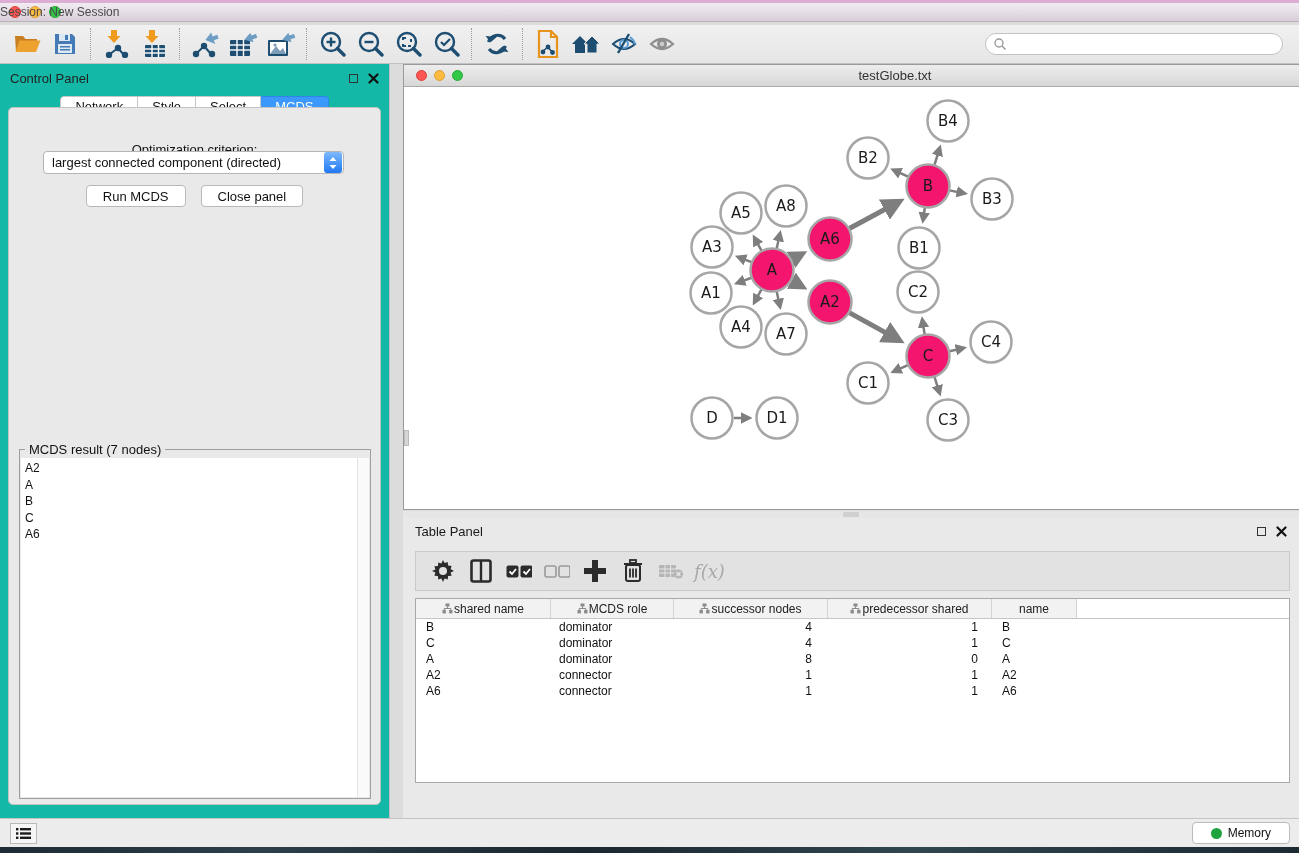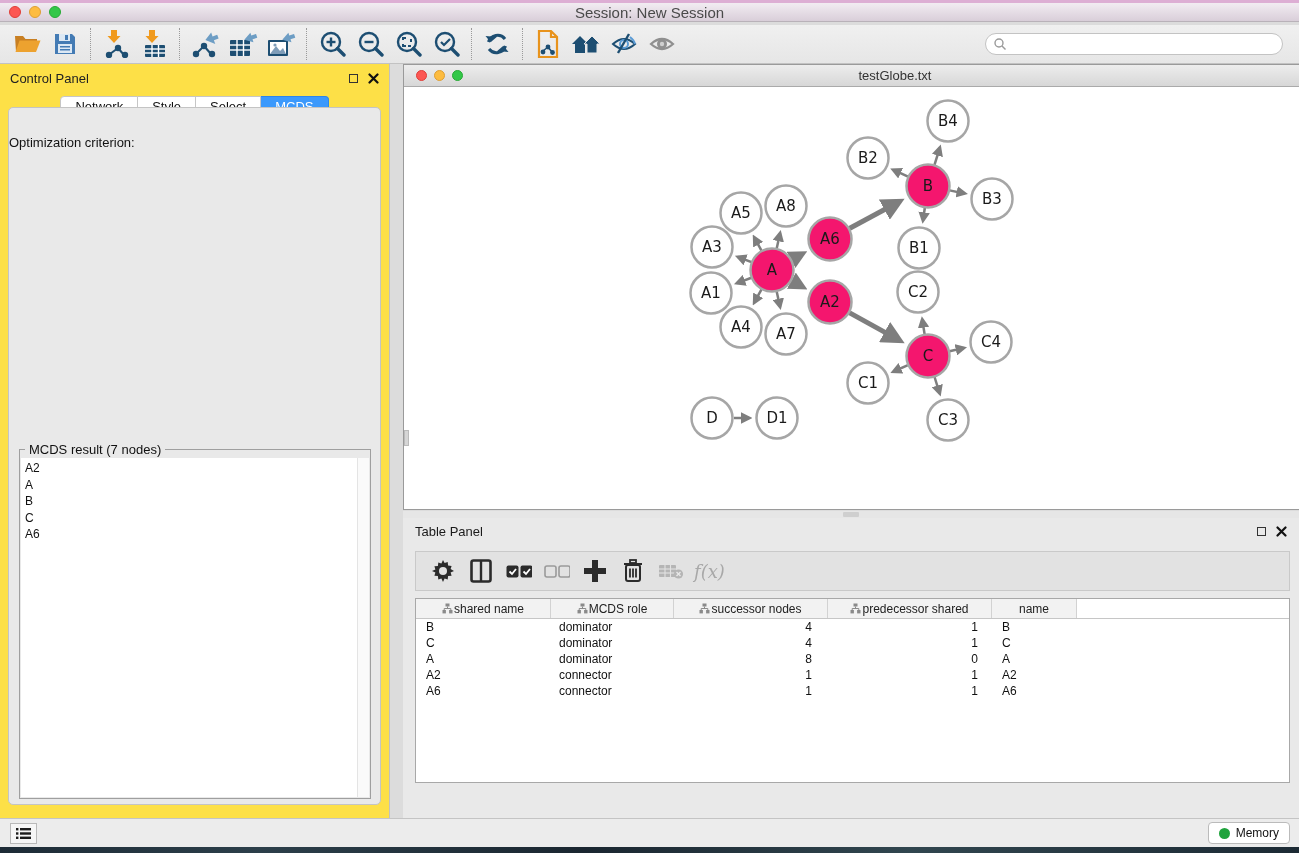--- a/index.html
+++ b/index.html
@@ -9,50 +9,50 @@
 
   
   .titlebar { position:absolute; left:0; top:0; width:1299px; height:22px;
     background:linear-gradient(#f2ecf2,#d9ced9); border-top:3px solid #ddaed4;
     border-bottom:1px solid #b9b2b9; display:flex; align-items:center; }
   .traffic { display:flex; gap:8px; margin-left:9px; }
   .tl { width:12px; height:12px; border-radius:50%; }
   .tl.red { background:#fc5753; border:1px solid #df3e38; }
   .tl.yellow { background:#fdbc40; border:1px solid #de9f34; }
   .tl.green { background:#33c748; border:1px solid #27aa35; }
-  .titlebar-title { position:absolute; left:0; right:0; text-align:center; color:#4a4a4a; font-size:15px; }
+  .titlebar-title { position:absolute; left:0; right:0; color:#4a4a4a; font-size:12px; }
 
   
   .toolbar { position:absolute; left:0; top:25px; width:1299px; height:39px;
     background:linear-gradient(#f0f0f0,#e6e6e6); border-bottom:1px solid #c2c2c2;
     display:flex; align-items:center; padding:0 8px; }
   .tb-btn { width:38px; height:34px; display:flex; align-items:center; justify-content:center; cursor:default; }
   .tb-sep { width:1px; height:32px; border-left:1px dotted #9a9a9a; margin:0 6px; }
   .searchbox { margin-left:auto; margin-right:8px; width:298px; height:22px; background:#fff;
     border:1px solid #c3c3c3; border-radius:11px; display:flex; align-items:center; padding-left:7px; }
   .searchbox input { border:none; outline:none; flex:1; font-size:12px; font-family:"Liberation Sans",sans-serif; background:transparent; }
 
   
-  .control-panel { position:absolute; left:0; top:64px; width:390px; height:754px; background:#fde047; border-right:1px solid #c0c0c0; }
+  .control-panel { position:absolute; left:0; top:64px; width:390px; height:754px; background:#14b8a6; border-right:1px solid #c0c0c0; }
   .panel-header { height:28px; display:flex; align-items:center; padding:0 10px; }
   .panel-header .ph-title { font-size:13px; color:#222; }
   .ph-icons { margin-left:auto; display:flex; gap:10px; align-items:center; }
   .float-sq { width:9px; height:9px; border:1.5px solid #333; }
 
   .seg-tabs { position:absolute; left:0; right:0; display:flex; justify-content:center; }
   .seg-tab { height:21px; padding:0 14px; background:#fff; border:1px solid #c6c6c6; border-left:none;
     display:flex; align-items:center; font-size:13px; color:#111; cursor:default; }
   .seg-tab:first-child { border-left:1px solid #c6c6c6; border-radius:4px 0 0 4px; }
   .seg-tab:last-child { border-radius:0 4px 4px 0; }
   .seg-tab.sel { background:#3b99fc; border-color:#2f86e8; color:#fff; }
 
   .cp-tabs { top:32px; }
   .cp-body { position:absolute; left:8px; right:8px; top:43px; bottom:13px;
     background:#e9e9e9; border:1px solid #c4c4c4; border-radius:5px; }
-  .opt-label { text-align:left; margin-top:27px; font-size:13px; color:#111; }
+  .opt-label { text-align:center; margin-top:34px; font-size:13px; color:#111; }
   .dropdown { position:absolute; left:34px; right:36px; top:43px; height:23px; background:#fff;
     border:1px solid #b5b5b5; border-radius:4px; display:flex; align-items:center; }
   .dropdown .dd-text { flex:1; padding-left:8px; font-size:13px; color:#111; white-space:nowrap; overflow:hidden; }
   .dd-stepper { width:18px; height:21px; margin-right:1px; border-radius:3px;
     background:linear-gradient(#7db8fb,#2079f4); display:flex; flex-direction:column; align-items:center; justify-content:center; color:#fff; }
   .dd-stepper svg { display:block; }
   .cp-buttons { position:absolute; left:0; right:0; top:77px; display:flex; justify-content:center; gap:15px; }
   .push-btn { height:22px; padding:0 16px; background:#fff; border:1px solid #b9b9b9; border-radius:4px;
     font-size:13px; color:#111; display:flex; align-items:center; cursor:default; }
 
@@ -100,21 +100,21 @@
   .c3 { width:164px; text-align:right; padding-right:14px; }
   .c4 { width:85px; padding-left:10px; }
   .h0 { width:135px; } .h1 { width:123px; } .h2 { width:154px; } .h3 { width:164px; } .h4 { width:85px; }
 
   .tp-tabs { bottom:7px; top:auto; }
   .tp-tabs .seg-tab { font-size:13px; }
 
   
   .status-bar { position:absolute; left:0; top:818px; width:1299px; height:29px; background:#ececec; border-top:1px solid #c4c4c4; }
   .list-btn { position:absolute; left:10px; top:4px; width:27px; height:21px; background:#f6f6f6; border:1px solid #b9b9b9; display:flex; align-items:center; justify-content:center; }
-  .memory-btn { position:absolute; right:9px; top:3px; height:22px; padding:0 10px; background:#fff; border:1px solid #bbb; border-radius:4px;
+  .memory-btn { position:absolute; right:9px; top:3px; height:22px; padding:0 18px; background:#fff; border:1px solid #bbb; border-radius:4px;
     display:flex; align-items:center; gap:6px; font-size:12px; color:#111; }
   .mem-dot { width:11px; height:11px; border-radius:50%; background:#1fa33c; }
   .desktop-strip { position:absolute; left:0; top:847px; width:1299px; height:6px;
     background:linear-gradient(90deg,#1d2b36,#2c3f4a 20%,#1a2630 45%,#31464f 70%,#1c2a34); }
 
   svg { display:block; }
 </style>
 </head>
 <body>
 
@@ -339,20 +339,33 @@
       </span>
     </div>
     <div class="seg-tabs cp-tabs">
       <div class="seg-tab">Network</div>
       <div class="seg-tab">Style</div>
       <div class="seg-tab">Select</div>
       <div class="seg-tab sel">MCDS</div>
     </div>
     <div class="cp-body">
       <div class="opt-label">Optimization criterion:</div>
+      <div class="dropdown">
+        <span class="dd-text">largest connected component (directed)</span>
+        <span class="dd-stepper">
+            <svg width="10" height="14" viewBox="0 0 10 14">
+              <path d="M5 1 L8.5 5 H1.5 Z" fill="#fff"></path>
+              <path d="M5 13 L1.5 9 H8.5 Z" fill="#fff"></path>
+            </svg>
+          </span>
+      </div>
+      <div class="cp-buttons">
+        <div class="push-btn">Run MCDS</div>
+        <div class="push-btn">Close panel</div>
+      </div>
       <div class="result-group">
         <span class="result-title">MCDS result (7 nodes)</span>
         <div class="result-list">
             <div class="mcds-item">A2</div>
             <div class="mcds-item">A</div>
             <div class="mcds-item">B</div>
             <div class="mcds-item">C</div>
             <div class="mcds-item">A6</div>
           </div>
         <div class="result-scroll"></div>

